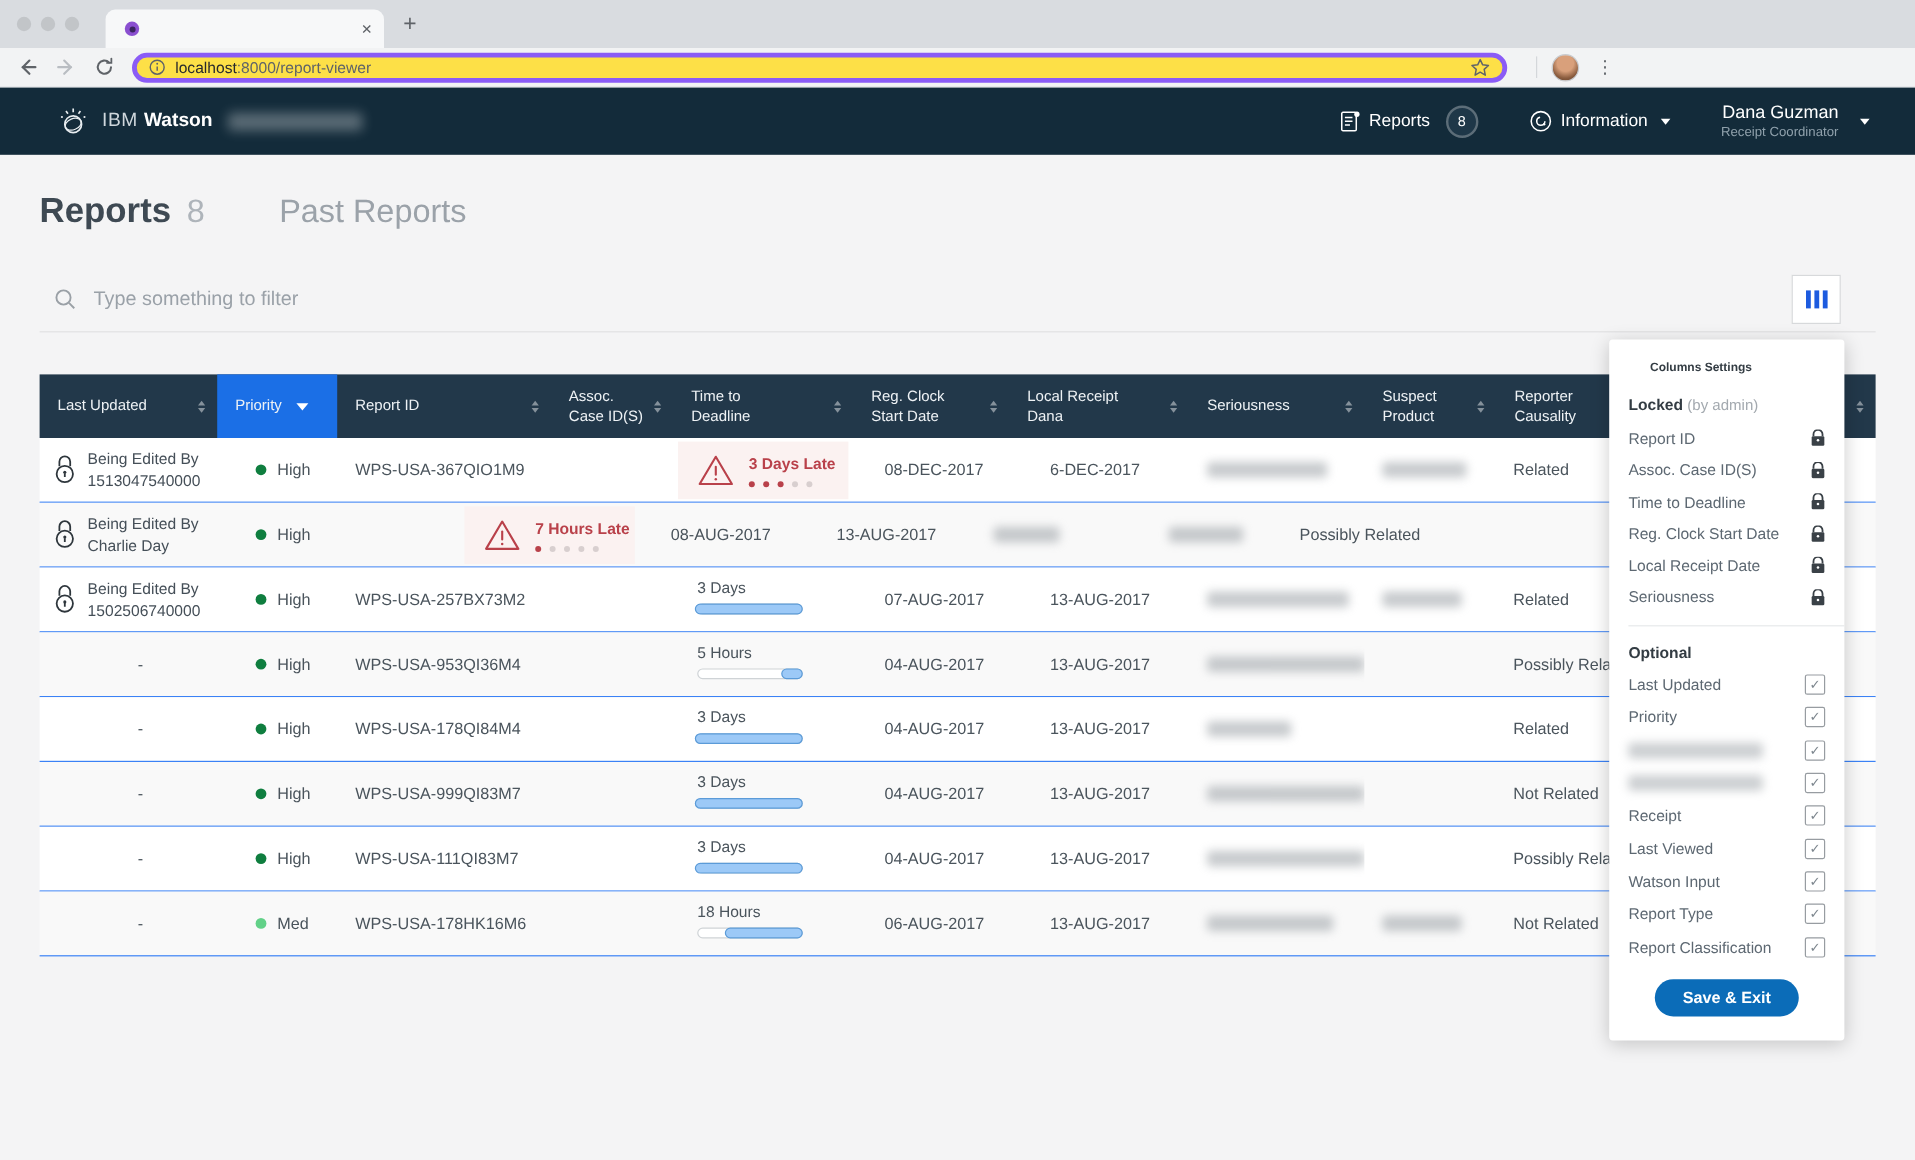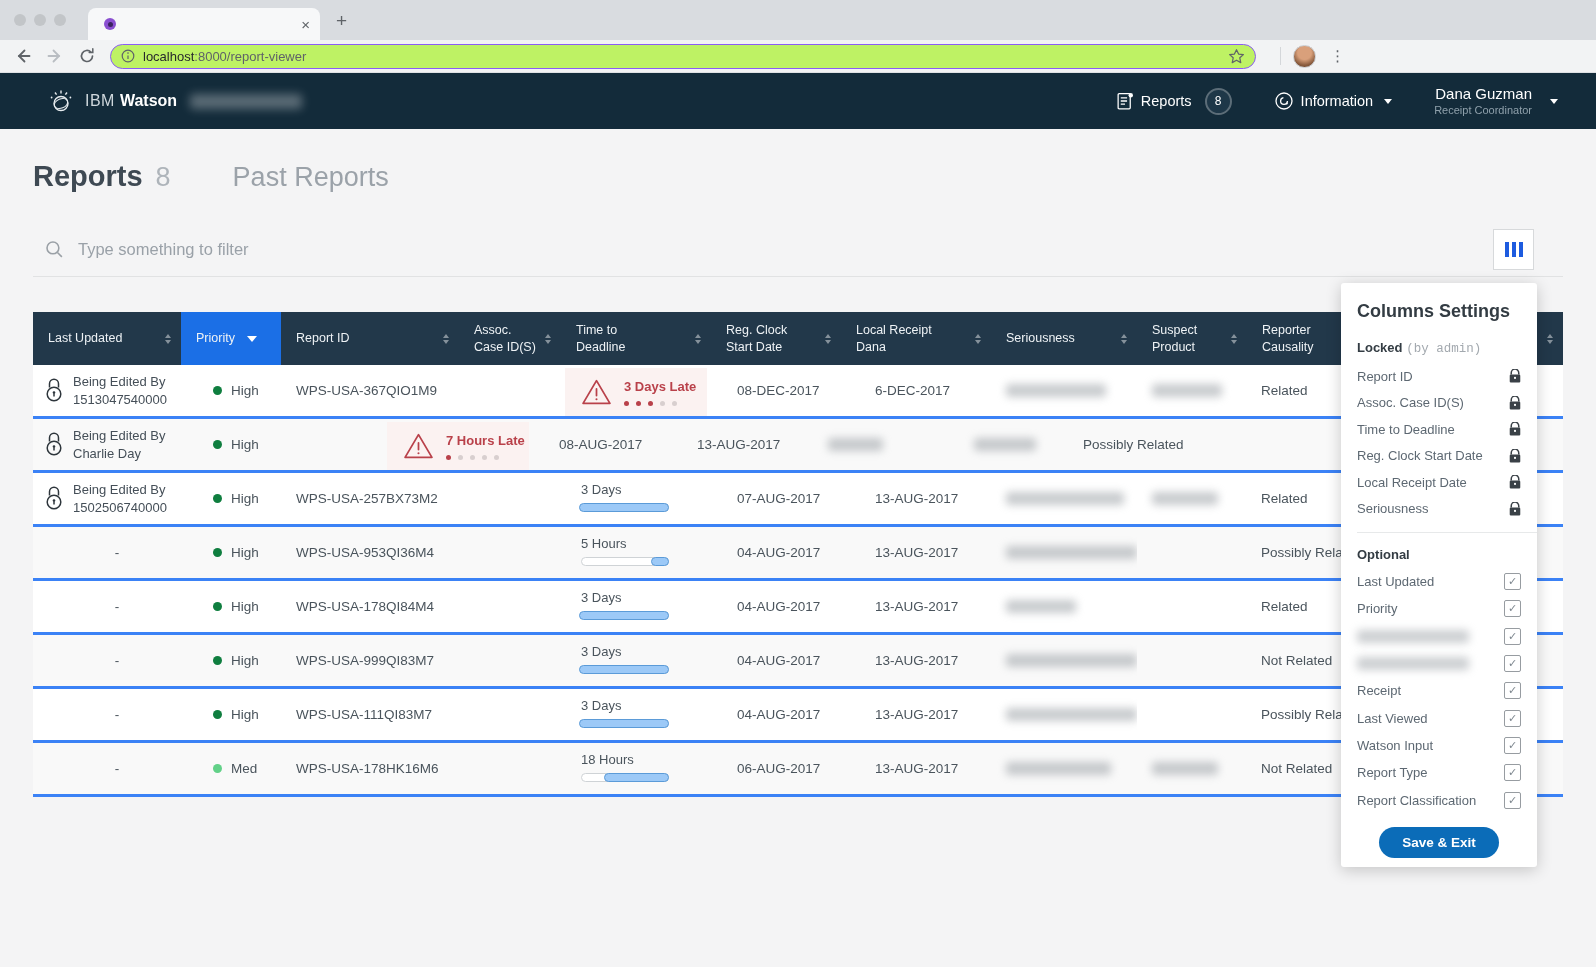--- a/index.html
+++ b/index.html
@@ -13,21 +13,21 @@
   .tl { width:12px; height:12px; border-radius:50%; background:#c2c5c8; display:inline-block; }
   .tab { position:absolute; left:88px; top:8px; width:232px; height:32px; background:#f7f8f9;
          border-radius:8px 8px 0 0; display:flex; align-items:center; padding:0 10px; }
   .favicon { width:12px; height:12px; border-radius:50%; background:#8a4fd0; position:relative; margin-left:6px; }
   .favicon::after{ content:""; position:absolute; left:3.5px; top:3.5px; width:5px; height:5px; border-radius:50%; background:#3a2460; }
   .tab-close { margin-left:auto; color:#5f6368; font-size:15px; line-height:1; cursor:default; }
   .newtab { position:absolute; left:336px; top:10px; color:#5f6368; font-size:19px; }
   .toolbar { position:absolute; left:0; top:40px; width:1596px; height:33px; background:#f2f3f4;
              border-bottom:1px solid #dfe1e4; display:flex; align-items:center; }
   .navbtn { margin-left:14px; display:inline-flex; }
-  .omnibox { margin-left:14px; width:1146px; height:25px; background:#bef264; border:1px solid #8b5cf6;
+  .omnibox { margin-left:14px; width:1146px; height:25px; background:#fde047; border:4px solid #8b5cf6;
              border-radius:13px; display:flex; align-items:center; padding:0 10px; }
   .url-text { font-size:13px; margin-left:8px; }
   .url-host { color:#27292c; }
   .url-path { color:#5f6368; }
   .omni-star { margin-left:auto; display:inline-flex; }
   .tb-sep { width:1px; height:18px; background:#d4d7da; margin-left:24px; }
   .avatar { width:23px; height:23px; border-radius:50%; margin-left:12px;
             background:radial-gradient(circle at 50% 32%, #d9a07b 0 38%, #8a5c3e 70%, #5e3f2b 100%);
             border:1px solid #c9ccd0; }
   .menu-dots { margin-left:14px; color:#5f6368; font-size:15px; letter-spacing:0; }
@@ -73,21 +73,21 @@
   .th { display:flex; align-items:center; padding-left:15px; position:relative; color:#eef2f5; font-size:12.5px; }
   .th-label { white-space:pre-line; line-height:1.3; }
   .th-active { background:#1b6fe6; }
   .sort-icon { position:absolute; right:10px; display:flex; flex-direction:column; gap:2px; }
   .tri-up { width:0; height:0; border-left:3.5px solid transparent; border-right:3.5px solid transparent;
             border-bottom:4px solid rgba(255,255,255,.45); }
   .tri-dn { width:0; height:0; border-left:3.5px solid transparent; border-right:3.5px solid transparent;
             border-top:4px solid rgba(255,255,255,.45); }
   .th-caret { width:0; height:0; border-left:5px solid transparent; border-right:5px solid transparent;
               border-top:6px solid #fff; margin-left:12px; }
-  .trow { display:flex; height:54px; background:#fff; border-bottom:3px solid #3b82f6; align-items:center; }
+  .trow { display:flex; height:54px; background:#fff; border-bottom:1px solid #3b82f6; align-items:center; }
   .trow.alt { background:#f9f9f9; }
   .cell { height:100%; display:flex; align-items:center; padding-left:15px; font-size:13.5px; color:#4a545c; overflow:hidden; }
   .lu-wrap { display:flex; align-items:center; gap:8px; padding-left:10px; }
   .lu-text { font-size:13px; line-height:1.35; color:#454f58; }
   .dash { width:108px; margin-left:30px; text-align:center; color:#4a545c; }
   .pr-cell { padding-left:32px; gap:9px; }
   .dot { width:9px; height:9px; border-radius:50%; display:inline-block; flex:none; }
   .dot-high { background:#0f7e3f; }
   .dot-med { background:#62d188; }
   .ttd-late { height:48px; margin:3px 4px 3px 4px; background:#fbf2f1; flex:1; display:flex; align-items:center; padding-left:16px; gap:12px; }
@@ -100,24 +100,24 @@
   .bar { width:88px; height:9px; border:1px solid #cfd3d6; border-radius:5px; background:#fff; position:relative; margin-top:6px; }
   .bar-fill { position:absolute; right:-1px; top:-1px; height:9px; background:#9cc9f7; border:1px solid #5b9bd8; border-radius:5px; }
   .redact { height:13px; border-radius:3px; background:#9aa0a5; filter:blur(4px); opacity:.55; }
   .c-reg { padding-left:26px; }
   .c-loc { padding-left:34px; }
   .c-rep { padding-left:14px; white-space:nowrap; }
 
   
   .panel { position:absolute; left:1341px; top:283px; width:196px; height:584px; background:#fff;
            border-radius:3px; box-shadow:0 3px 16px rgba(0,0,0,.20); padding:18px 16px 20px; z-index:5; }
-  .panel-title { font-size:18px; font-weight:bold; color:#333c43; }
+  .panel-title { font-size:10px; font-weight:bold; color:#333c43;margin-left:18px; }
   .panel-lockhead { margin-top:18px; font-size:13px; margin-bottom:7px; }
   .plh-b { font-weight:bold; color:#333c43; }
-  .plh-n { color:#a3a9af; font-size:12.5px;font-family:Liberation Mono, monospace; }
+  .plh-n { color:#a3a9af; font-size:12.5px; }
   .p-item { display:flex; justify-content:space-between; align-items:center; height:26.5px; font-size:13px; color:#5d6872; }
   .panel-divider { border-top:1px solid #e7e9ea; margin:10px -16px 0 0; }
   .panel-opthead { margin-top:14px; margin-bottom:6px; font-weight:bold; font-size:13px; color:#333c43; }
   .o-item { display:flex; justify-content:space-between; align-items:center; height:27.3px; font-size:13px; color:#5d6872; }
   .chk { width:17px; height:17px; border:1px solid #979ca1; border-radius:2px; display:inline-flex;
          align-items:center; justify-content:center; font-size:11px; color:#7d868e; background:#fff; flex:none; }
   .o-redact { width:112px; height:13px; border-radius:3px; background:#9aa0a5; filter:blur(4px); opacity:.5; }
   .save-btn { display:block; margin:13px auto 0; border:none; background:#0b6cb8; color:#fff; font-weight:bold;
               font-size:13.5px; padding:8px 23px; border-radius:16px; cursor:pointer; font-family:"Liberation Sans",sans-serif; }
 </style>

